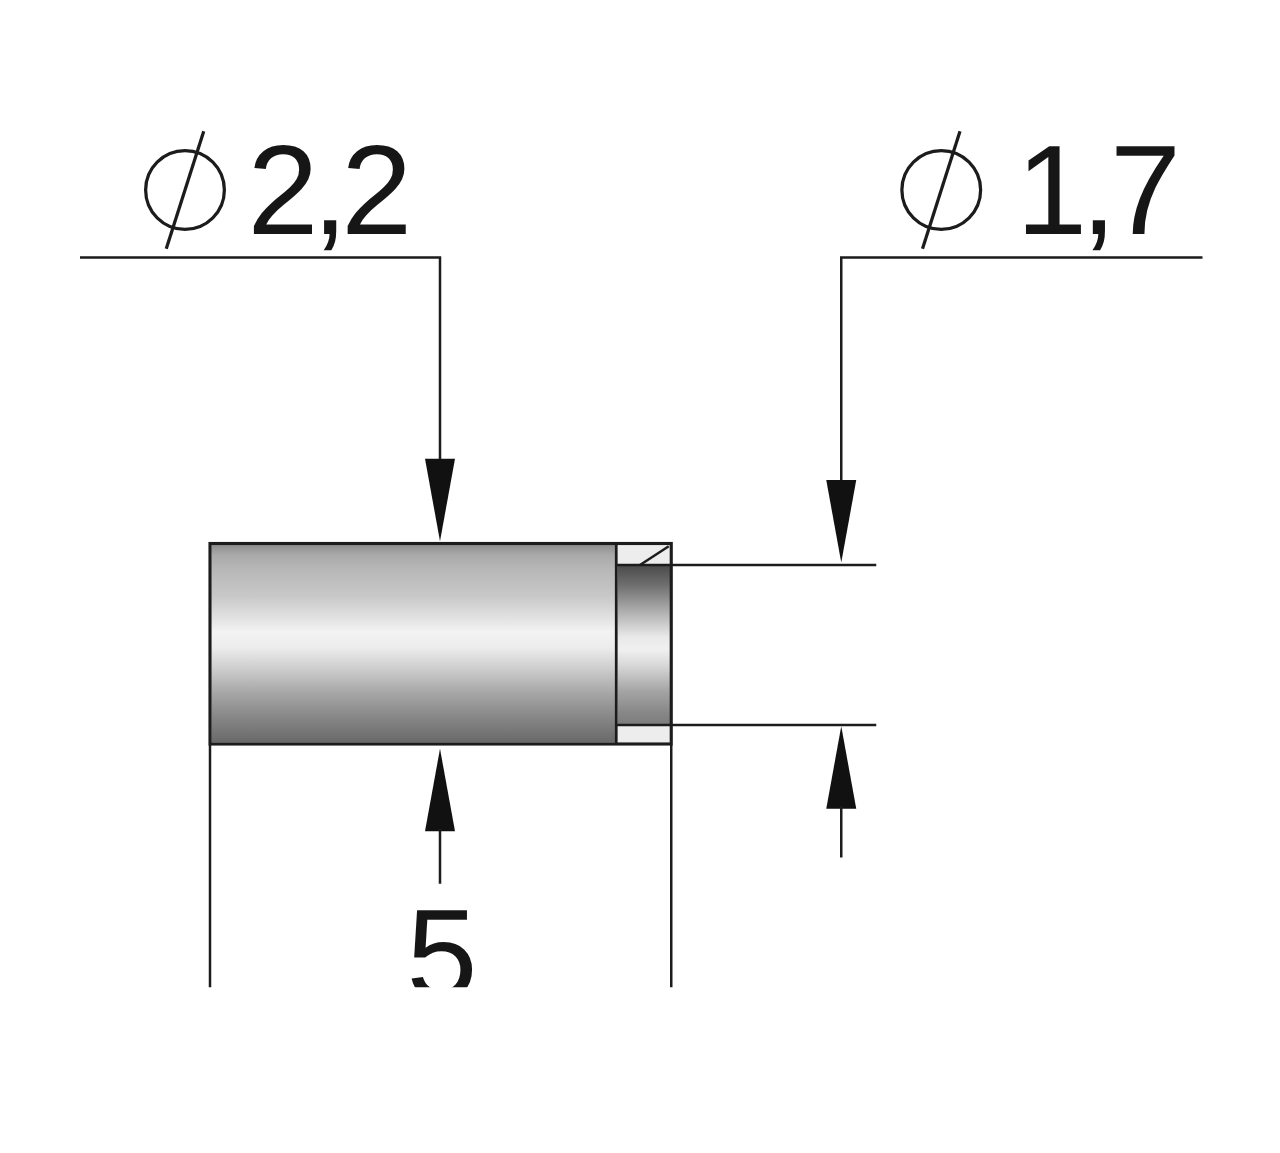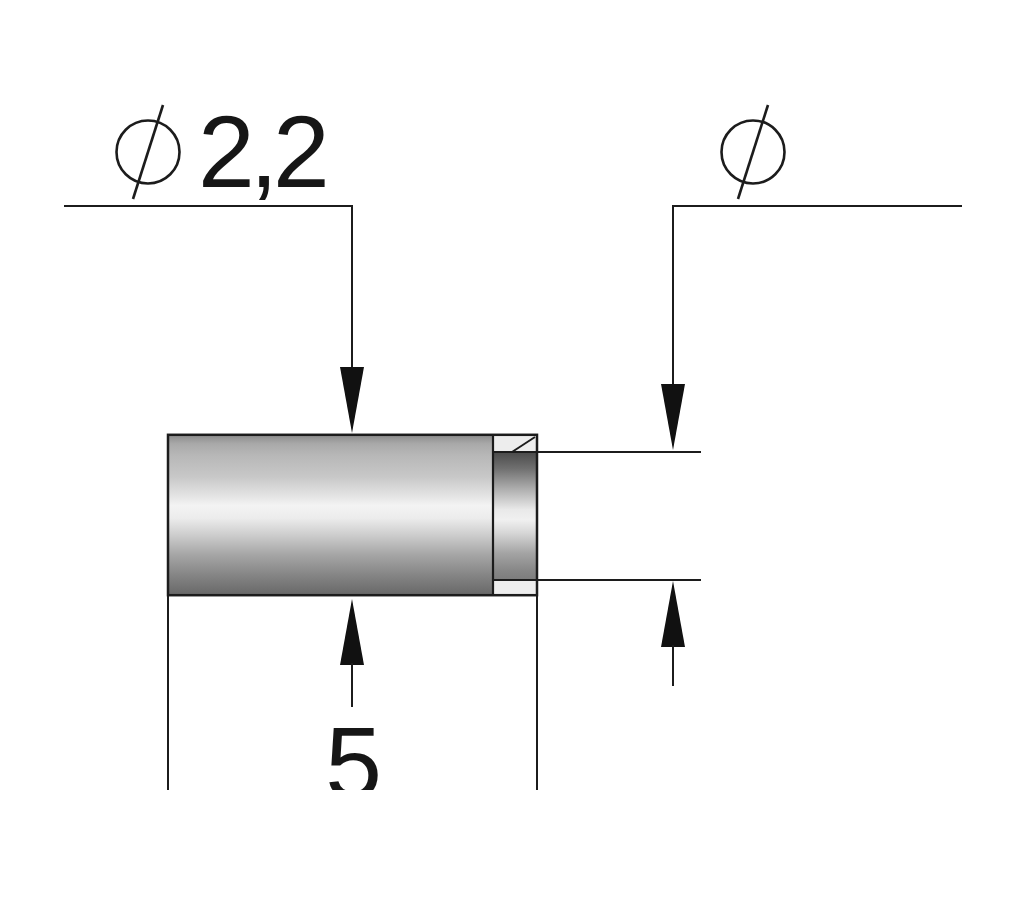--- a/index.html
+++ b/index.html
@@ -98,18 +98,19 @@
   <svg class="dia-symbol" style="left:104px;top:96px;" width="88" height="112" viewBox="0 0 88 112">
     <circle cx="44" cy="56" r="31.5" fill="none" stroke="#1c1c1c" stroke-width="2.6"></circle>
     <line x1="29" y1="103" x2="59" y2="9" stroke="#1c1c1c" stroke-width="2.6"></line>
   </svg>
   <div class="dim-num" style="left:198px;top:101px;">2,2</div>
 
   <svg class="dia-symbol" style="left:709px;top:96px;" width="88" height="112" viewBox="0 0 88 112">
     <circle cx="44" cy="56" r="31.5" fill="none" stroke="#1c1c1c" stroke-width="2.6"></circle>
     <line x1="29" y1="103" x2="59" y2="9" stroke="#1c1c1c" stroke-width="2.6"></line>
   </svg>
+  <div class="dim-num" style="left:813px;top:101px;">1,7</div>
 
   <div class="len-label">
     <span class="dim-num">5</span>
   </div>
 
 </div>
 
 </body></html>

